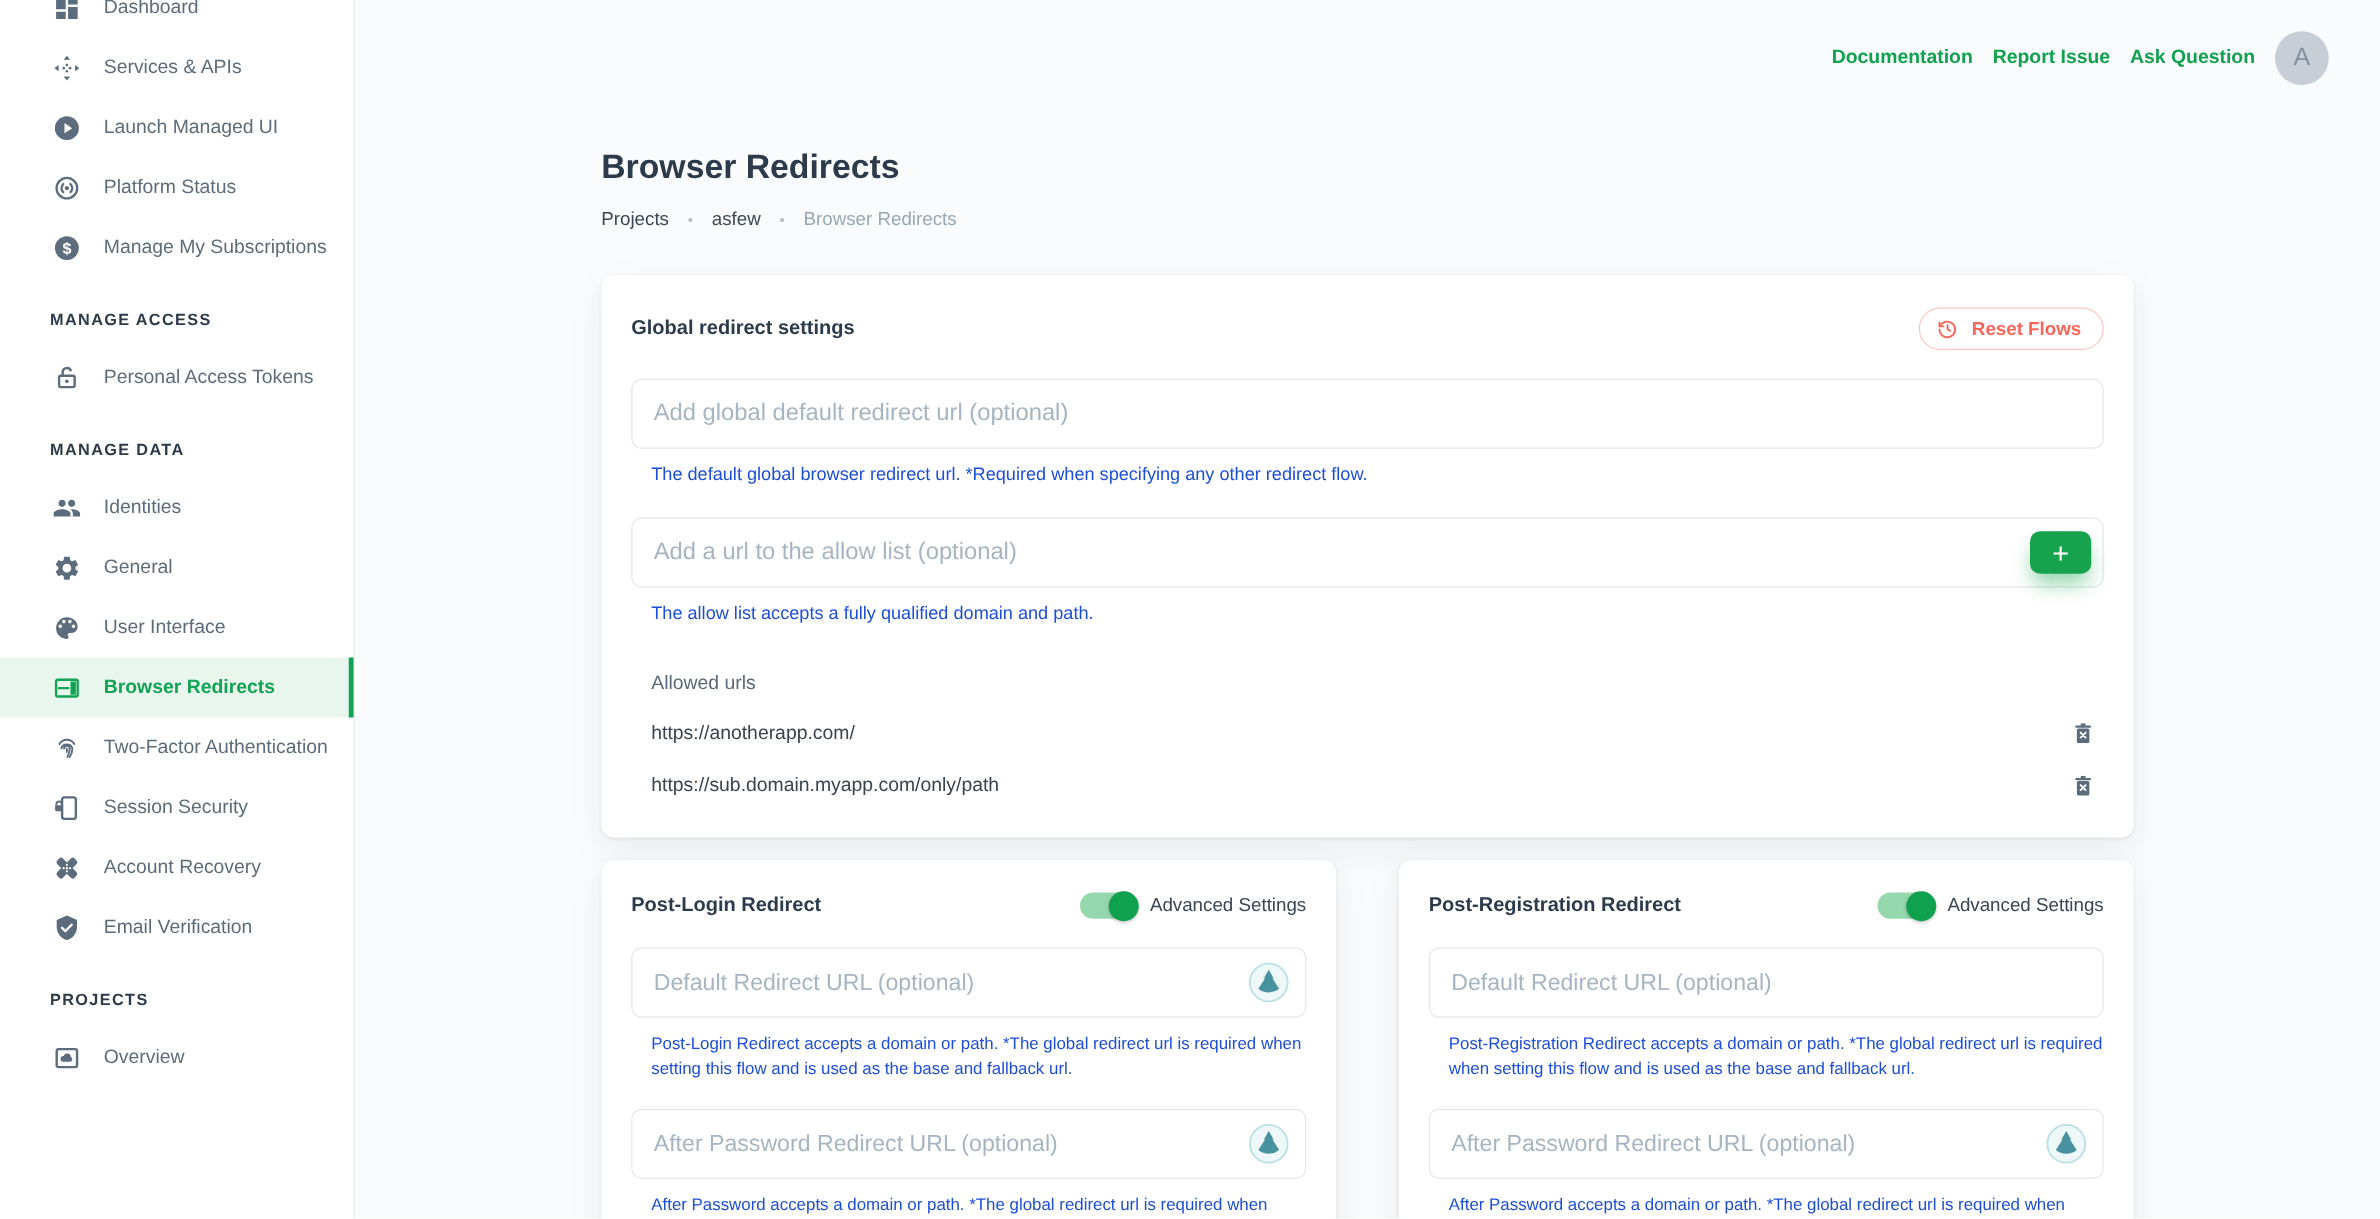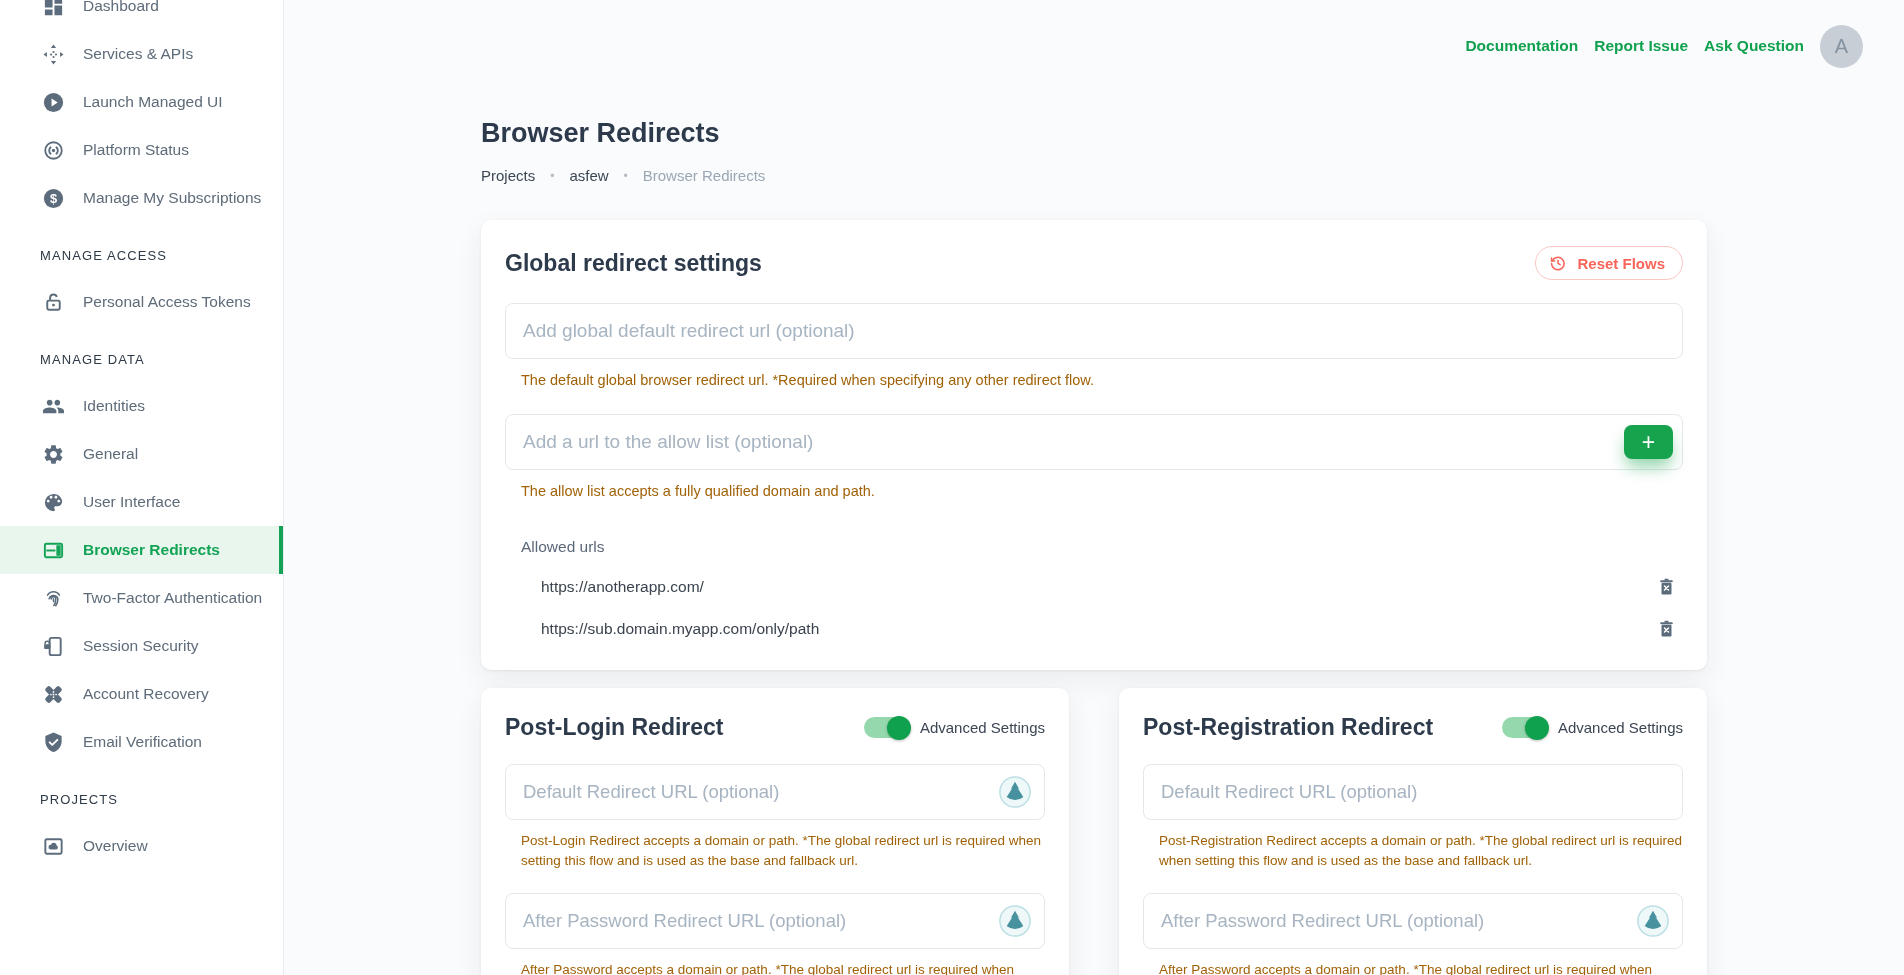--- a/index.html
+++ b/index.html
@@ -20,21 +20,21 @@
     padding:0 12px 0 42px; gap:18px; cursor:pointer;
     color:#5e6b79; font-size:15.5px; position:relative;
   }
   .nav-ic { width:23px; height:23px; display:inline-flex; color:#5d6c7c; flex:0 0 23px; }
   .nav-ic svg { width:100%; height:100%; }
   .nav-label { white-space:nowrap; }
   .nav-item.active { background:#e9f6ee; border-right:4px solid #14a356; }
   .nav-item.active .nav-label { color:#13a355; font-weight:bold; }
   .nav-item.active .nav-ic { color:#13a355; }
   .nav-header {
-    height:56px; padding:26px 0 0 40px; font-size:13px; font-weight:normal;
+    height:56px; padding:26px 0 0 40px; font-size:13px; font-weight:bold;
     color:#2e3a47; letter-spacing:1.1px; white-space:nowrap;
   }
   
   .main { flex:1; background:#fafbfc; height:975px; overflow:hidden; }
   .topbar {
     height:92px; display:flex; align-items:center; justify-content:flex-end;
     padding-right:41px; gap:16px;
   }
   .top-link { color:#10a14f; font-weight:bold; font-size:15.5px; text-decoration:none; cursor:pointer; white-space:nowrap; }
   .avatar {
@@ -49,45 +49,45 @@
   .crumb.current { color:#9aa7b4; cursor:default; }
   .crumb-dot { color:#b3bcc5; font-size:12px; }
   
   .card {
     background:#fff; border-radius:10px;
     box-shadow:0 1px 3px rgba(26,36,46,.07), 0 10px 28px rgba(26,36,46,.07);
     padding:26px 24px 30px 24px;
   }
   .card.global { margin-top:36px; }
   .card-head { display:flex; align-items:center; justify-content:space-between; }
-  .card-title { font-size:23px; font-weight:bold; color:#2c3a4b; }
+  .card-title { font-size:16px; font-weight:bold; color:#2c3a4b; }
   .reset-btn {
     display:inline-flex; align-items:center; gap:10px;
     border:1.5px solid #fbc7c2; background:#fff; color:#f9655a;
     font-family:inherit; font-size:15px; font-weight:bold;
     border-radius:20px; padding:7px 17px 7px 13px; cursor:pointer;
   }
   .reset-btn svg { width:18px; height:18px; }
   .field { margin-top:23px; position:relative; }
   .txt-input {
     width:100%; height:56px; border:1px solid #e4e8eb; border-radius:8px;
     padding:0 64px 0 17px; font-size:19px; font-family:inherit; color:#3a444f;
     background:#fff; outline:none;
   }
   .txt-input::placeholder { color:#a7b4c1; }
-  .help { font-size:14.5px; color:#a16207; margin:11px 0 0 16px; line-height:1.45; }
+  .help { font-size:14.5px; color:#1d4ed8; margin:11px 0 0 16px; line-height:1.45; }
   .plus-btn {
     position:absolute; right:10px; top:11px; width:49px; height:34px;
     background:#17a24e; border:none; border-radius:8px; color:#fff;
     font-size:23px; line-height:30px; cursor:pointer;
     box-shadow:0 10px 16px -2px rgba(23,162,78,.45);
   }
   .allowed-title { margin:36px 0 0 16px; font-size:15.5px; font-weight:normal; color:#5b6877; }
   .url-row { display:flex; align-items:center; justify-content:space-between; margin:20px 0 0 16px; padding-right:6px; }
-  .url-text { font-size:15.5px; color:#3a434e;margin-left:20px; }
+  .url-text { font-size:15.5px; color:#3a434e; }
   .trash-btn { background:none; border:none; cursor:pointer; width:21px; height:22px; color:#5b6b7b; padding:0; }
   .trash-btn svg { width:21px; height:22px; }
   
   .flow-row { display:grid; grid-template-columns:1fr 1fr; gap:50px; margin-top:18px; }
   .toggle-wrap { display:flex; align-items:center; gap:11px; }
   .toggle { width:45px; height:21px; border-radius:12px; background:#96d8ae; position:relative; cursor:pointer; }
   .toggle .knob {
     position:absolute; right:-2px; top:-1.5px; width:24px; height:24px; border-radius:50%;
     background:#10a14f; box-shadow:0 1px 3px rgba(0,0,0,.25);
   }

